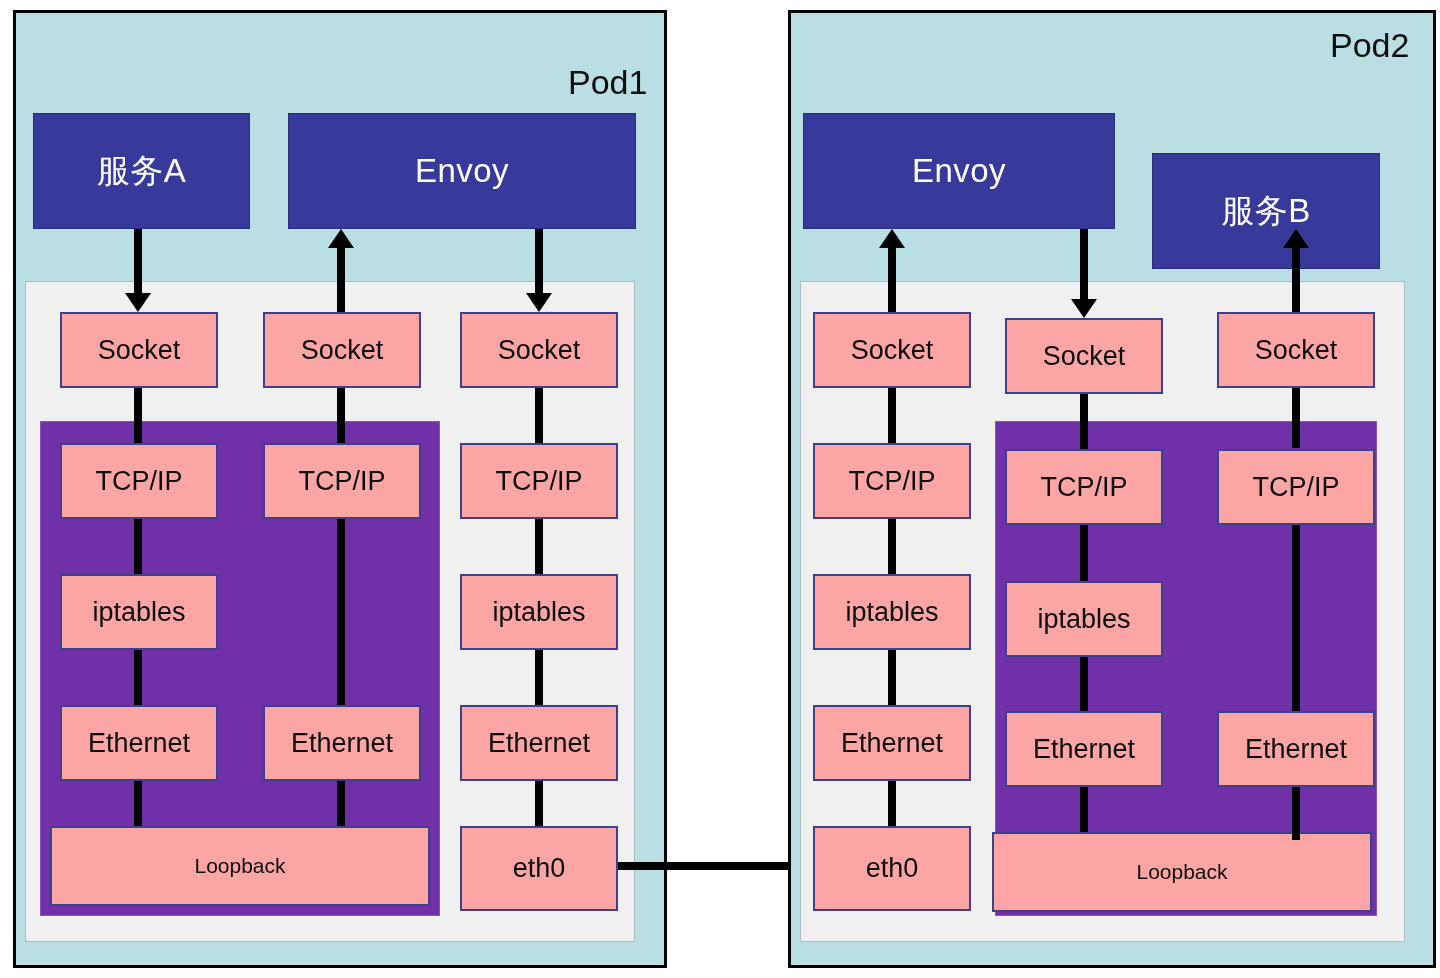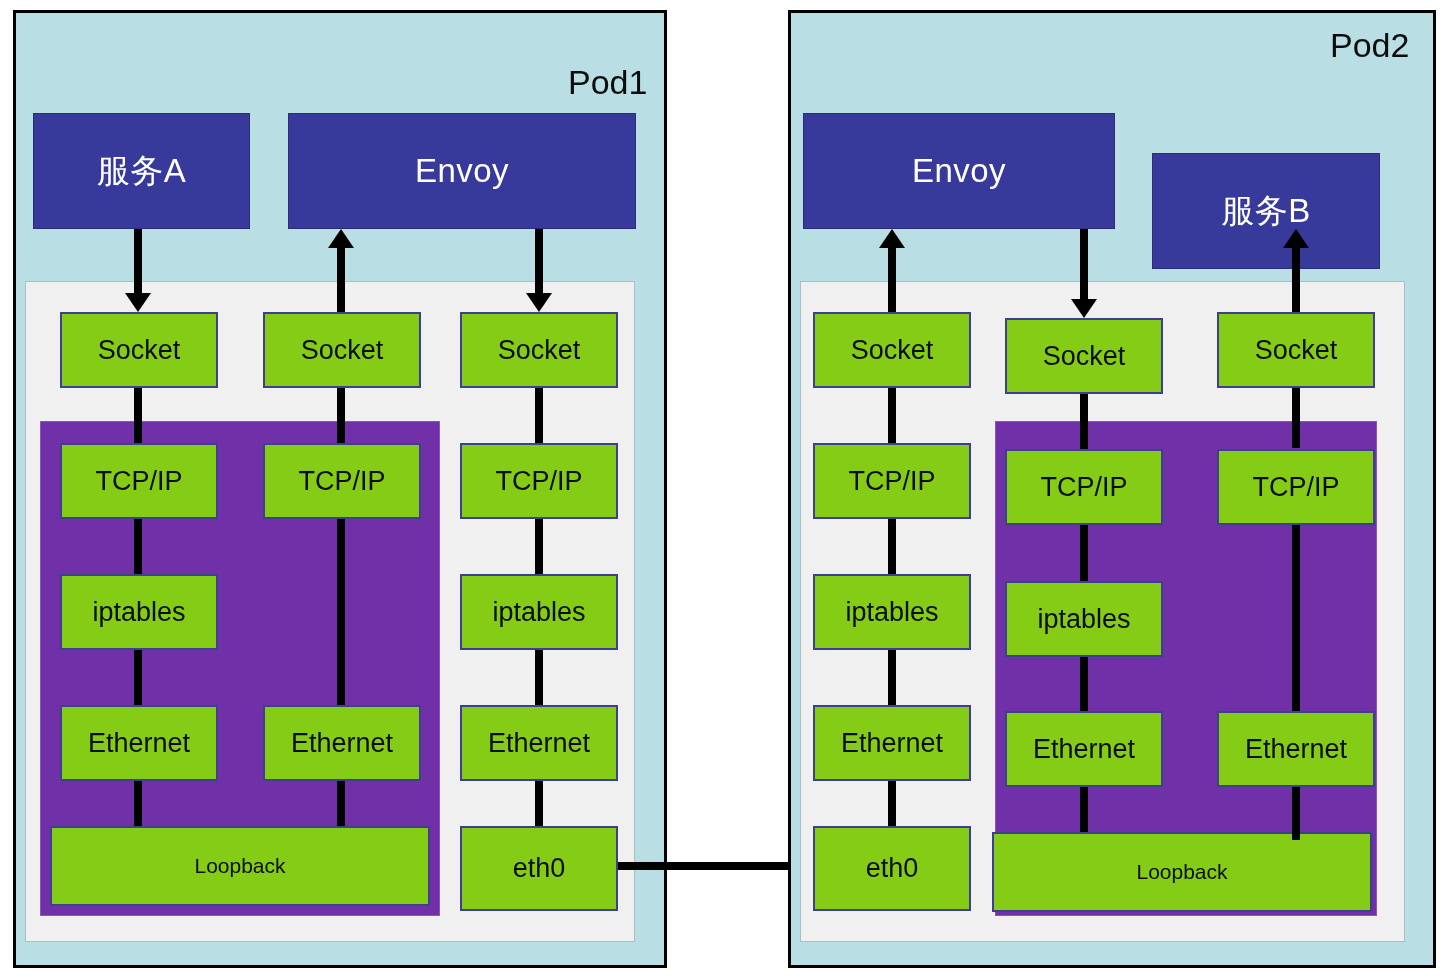--- a/index.html
+++ b/index.html
@@ -47,21 +47,21 @@
     box-sizing: border-box;
     display: flex;
     align-items: center;
     justify-content: center;
     color: #ffffff;
     font-size: 33px;
     letter-spacing: 0.5px;
   }
   .node-box {
     position: absolute;
-    background: #84cc16;
+    background: #fca5a5;
     border: 2px solid #3f3f8f;
     box-sizing: border-box;
     display: flex;
     align-items: center;
     justify-content: center;
     color: #0d0d0d;
     font-size: 27px;
     white-space: nowrap;
   }
   .node-box.wide { font-size: 21px; }

